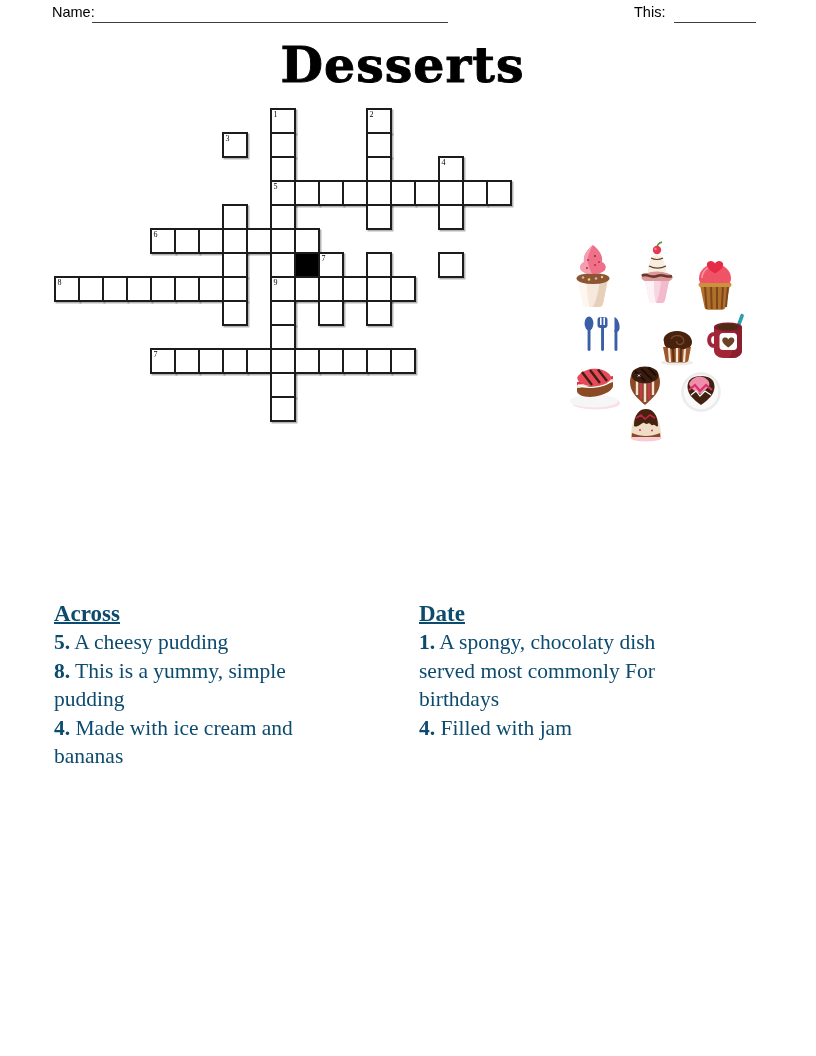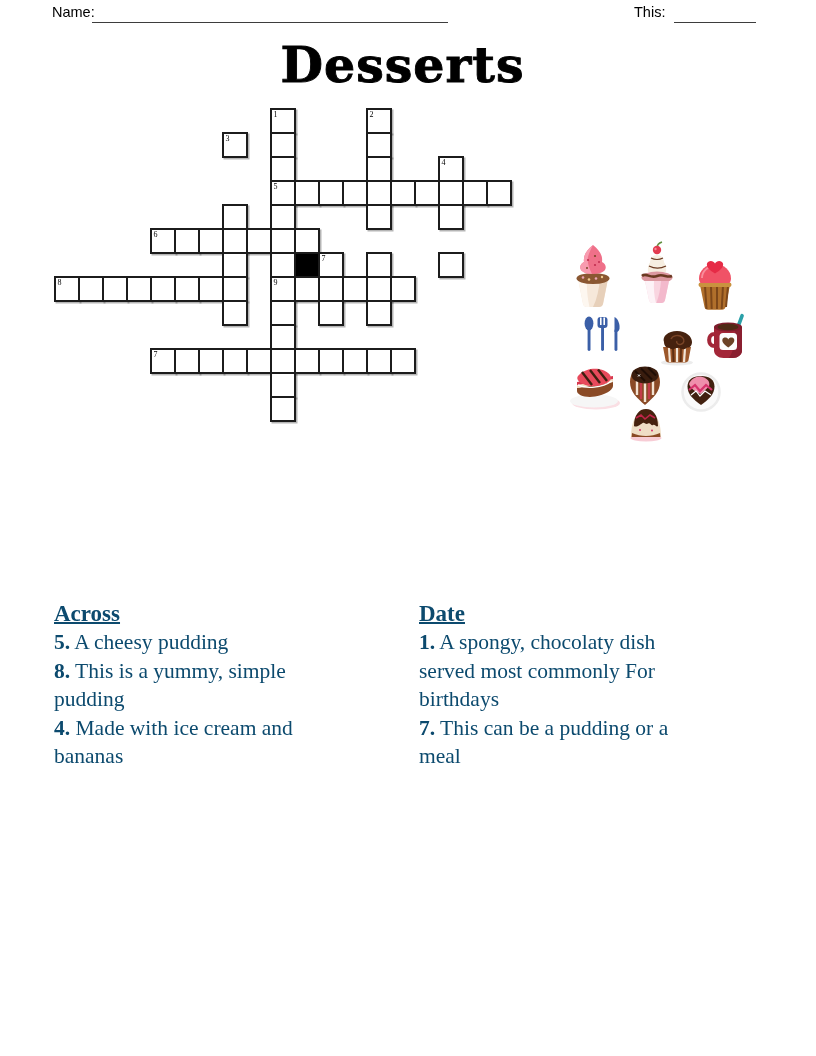--- a/index.html
+++ b/index.html
@@ -312,17 +312,16 @@
       <p class="clue"><b>8.</b> This is a yummy, simple
 pudding</p>
       <p class="clue"><b>4.</b> Made with ice cream and
 bananas</p>
     </div>
   <div class="clues down">
     <h2>Date</h2>
   <p class="clue"><b>1.</b> A spongy, chocolaty dish
 served most commonly For
 birthdays</p>
-      <p class="clue"><b>7.</b> This can be a pudding or a
-meal</p>
+      <p class="clue"><b>4.</b> Filled with jam</p>
     </div>
 
 </div>
 
 </body></html>

